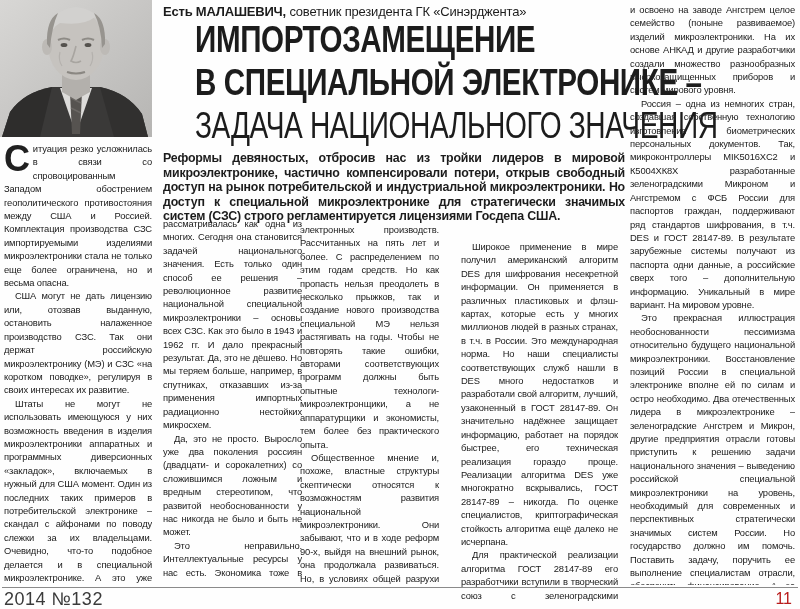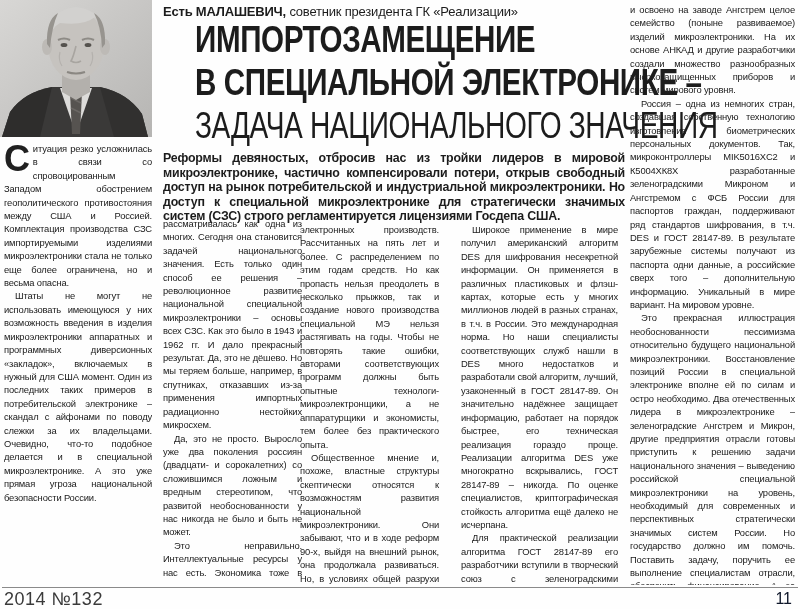--- a/index.html
+++ b/index.html
@@ -20,31 +20,31 @@
   .hl.light { font-weight:normal; transform:scaleX(0.76); }
 
   
   .lead { position:absolute; left:163px; top:151px; width:462px; font-weight:bold; font-size:12.4px; line-height:14.6px; text-align:justify; letter-spacing:-0.2px; }
 
   
   .bodycol { position:absolute; font-size:9.4px; line-height:13.4px; text-align:justify; letter-spacing:-0.15px; overflow:hidden; color:#202020; }
   .col-1 { left:4px;  top:142px; width:148px; height:444px; }
   .col-2 { left:163px; top:217px; width:139px; height:364px; }
   .col-3 { left:300px; top:223px; width:139px; height:364px; }
-  .col-4 { left:461px; top:223px; width:157px; height:364px; }
+  .col-4 { left:461px; top:240px; width:157px; height:364px; }
   .col-5 { left:630px; top:3px;  width:165px; height:582px; }
   .para { text-indent:11px; }
   .para.cont, .para.first { text-indent:0; }
   .dropcap { float:left; font-size:36px; line-height:30px; font-weight:bold; padding:2px 3px 0 0; }
 
   
   .footer-rule { position:absolute; left:2px; top:587px; width:796px; border-top:1px solid #8a8a8a; }
   .footer { position:absolute; left:0; top:589px; width:800px; height:20px; }
   .issue { position:absolute; left:4px; top:0; font-size:18px; color:#3a3a3a; letter-spacing:0.5px; }
-  .pagenum { position:absolute; right:8px; top:1px; font-size:16px; color:#0f172a; }
+  .pagenum { position:absolute; right:8px; top:1px; font-size:16px; color:#b91c1c; }
 </style>
 </head>
 <body>
 
 <div class="page">
 
   <div class="photo">
     <svg width="152" height="137" viewBox="0 0 152 137">
       <defs>
         <linearGradient id="bg" x1="0" y1="0" x2="1" y2="1">
@@ -79,33 +79,34 @@
       <ellipse cx="64" cy="45" rx="3.4" ry="2.1" fill="#55524e"></ellipse>
       <ellipse cx="88" cy="45" rx="3.4" ry="2.1" fill="#55524e"></ellipse>
       <path d="M76,46 Q73,58 71,61 Q76,64 81,61" stroke="#a8a5a0" stroke-width="1.6" fill="none"></path>
       <path d="M67,72 Q76,75 85,72" stroke="#8a8782" stroke-width="2" fill="none"></path>
       <path d="M60,52 Q58,60 62,66" stroke="#b4b1ad" stroke-width="1.2" fill="none"></path>
       <path d="M92,52 Q94,60 90,66" stroke="#b4b1ad" stroke-width="1.2" fill="none"></path>
     </svg>
   </div>
 
   <div class="author-line">
-    <span class="author-name">Есть МАЛАШЕВИЧ,</span><span> советник президента ГК «Реализации»</span>
+    <span class="author-name">Есть МАЛАШЕВИЧ,</span><span> советник президента ГК «Синэрджента»</span>
   </div>
 
   <h1 class="headline">
     <span class="hl bold">ИМПОРТОЗАМЕЩЕНИЕ</span>
     <span class="hl bold">В СПЕЦИАЛЬНОЙ ЭЛЕКТРОНИКЕ –</span>
     <span class="hl light">ЗАДАЧА НАЦИОНАЛЬНОГО ЗНАЧЕНИЯ</span>
   </h1>
 
   <p class="lead">Реформы девяностых, отбросив нас из тройки лидеров в мировой микроэлектронике, частично компенсировали потери, открыв свободный доступ на рынок потребительской и индустриальной микроэлектроники. Но доступ к специальной микроэлектронике для стратегически значимых систем (СЗС) строго регламентируется лицензиями Госдепа США.</p>
 
   <div class="bodycol col-1">
     <p class="para first"><span class="dropcap">С</span><span>итуация резко усложнилась в связи со спровоцированным Западом обострением геополитического противостояния между США и Россией. Комплектация производства СЗС импортируемыми изделиями микроэлектроники стала не только еще более ограничена, но и весьма опасна.</span></p>
+    <p class="para">США могут не дать лицензию или, отозвав выданную, остановить налаженное производство СЗС. Так они держат российскую микроэлектронику (МЭ) и СЗС «на коротком поводке», регулируя в своих интересах их развитие.</p>
     <p class="para">Штаты не могут не использовать имеющуюся у них возможность введения в изделия микроэлектроники аппаратных и программных диверсионных «закладок», включаемых в нужный для США момент. Один из последних таких примеров в потребительской электронике – скандал с айфонами по поводу слежки за их владельцами. Очевидно, что-то подобное делается и в специальной микроэлектронике. А это уже прямая угроза национальной безопасности России.</p>
 
   </div>
 
   <div class="bodycol col-2">
     <p class="para cont">рассматривалась как одна из многих. Сегодня она становится задачей национального значения. Есть только один способ ее решения – революционное развитие национальной специальной микроэлектроники – основы всех СЗС. Как это было в 1943 и 1962 гг. И дало прекрасный результат. Да, это не дёшево. Но мы теряем больше, например, в спутниках, отказавших из-за применения импортных радиационно нестойких микросхем.</p>
     <p class="para">Да, это не просто. Выросло уже два поколения россиян (двадцати- и сорокалетних) со сложившимся ложным и вредным стереотипом, что развитой необоснованности у нас никогда не было и быть не может.</p>
     <p class="para">Это неправильно. Интеллектуальные ресурсы у нас есть. Экономика тоже в существенно лучшей ситуации, чем в 1943 и 1962 гг. Нужны, как и тогда, политическая воля и финансирование. И нужны толковые организаторы, какими в 1943 г. был А.И. Берг, а в 1962 г. – А.И. Шокин. В РФ были программы обновления микро-</p>
   </div>
 

